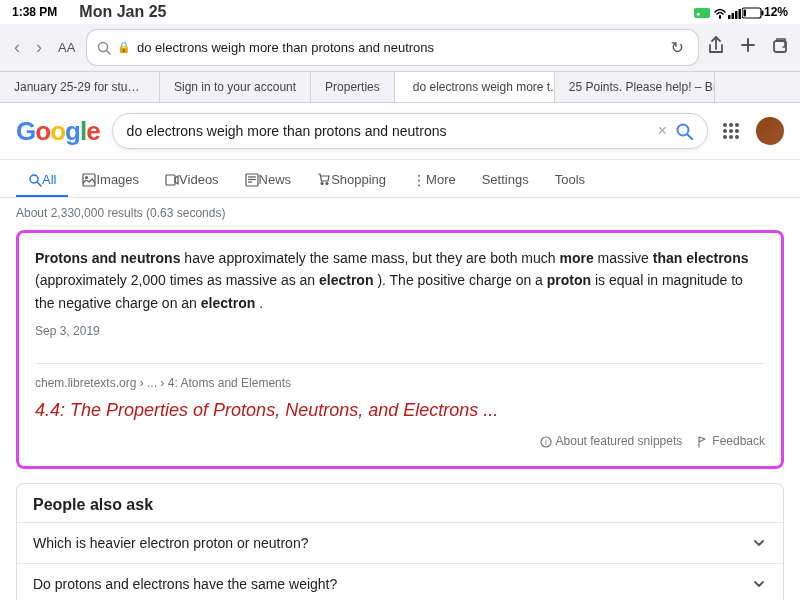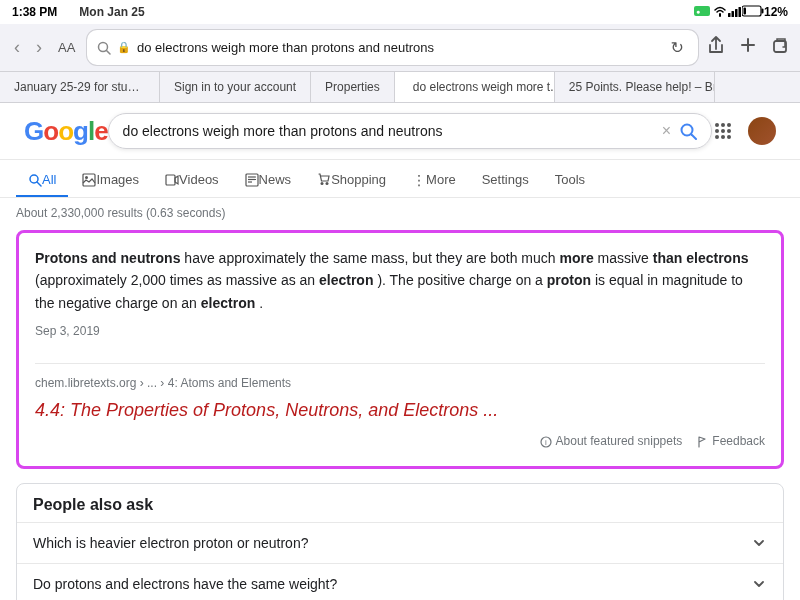--- a/index.html
+++ b/index.html
@@ -10,21 +10,21 @@
       background: #fff;
       display: flex;
       justify-content: space-between;
       align-items: center;
       padding: 4px 12px;
       height: 24px;
       font-size: 12px;
       font-weight: 600;
     }
     .status-left { display: flex; align-items: center; gap: 22px; }
-    .status-right { display: flex; align-items: flex-start; }
+    .status-right { display: flex; align-items: flex-end; }
 
     
     .browser-toolbar {
       background: #f2f2f7;
       padding: 6px 10px;
       display: flex;
       align-items: center;
       gap: 8px;
       border-bottom: 1px solid #d1d1d6;
     }
@@ -91,22 +91,22 @@
     
     .page {
       background: #fff;
       min-height: 460px;
     }
 
     
     .google-header {
       display: flex;
       align-items: center;
-      padding: 10px 24px;
-      gap: 0;
+      padding: 10px 16px;
+      gap: 12px;
       border-bottom: 1px solid #e8e8e8;
     }
     .google-logo {
       font-size: 26px;
       font-weight: 700;
       letter-spacing: -1px;
     }
     .google-logo span:nth-child(1) { color: #4285F4; }
     .google-logo span:nth-child(2) { color: #EA4335; }
     .google-logo span:nth-child(3) { color: #FBBC05; }
@@ -212,21 +212,21 @@
       font-size: 14px;
       color: #202124;
     }
   </style>
 </head>
 <body>
 
 <div class="status-bar">
   <div class="status-left">
     <span>1:38 PM</span>
-    <span style="font-size:12px; color:#333;">Mon Jan 25</span>
+    <span style="font-size:16px; color:#333;">Mon Jan 25</span>
   </div>
   <div class="status-right">
 
     <svg width="18" height="12" viewBox="0 0 18 12">
       <rect x="0" y="1" width="16" height="10" rx="2" fill="#34C759"></rect>
       <text x="2" y="9" fill="white" font-size="7" font-weight="bold">●</text>
     </svg>
 
     <svg width="16" height="12" viewBox="0 0 16 12">
       <path d="M8 9 L8 11" stroke="#000" stroke-width="2" stroke-linecap="round"></path>

